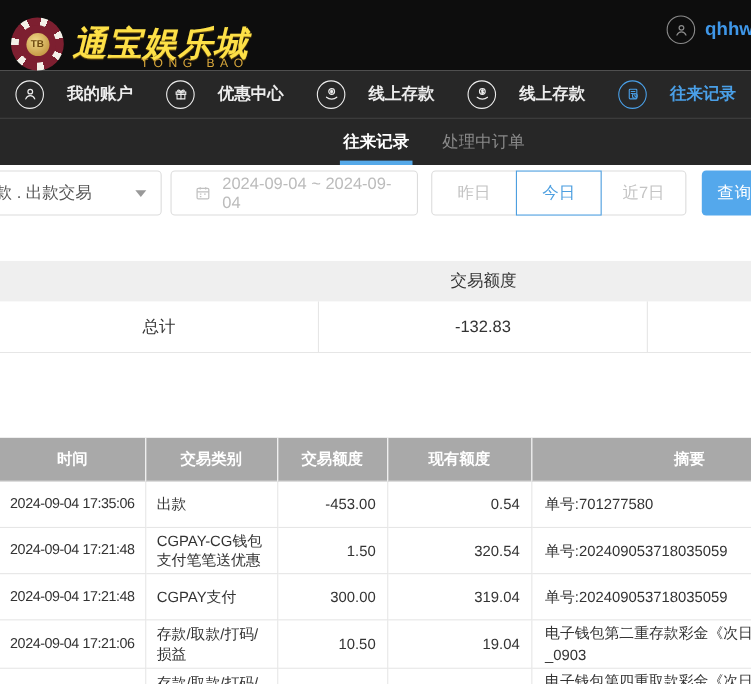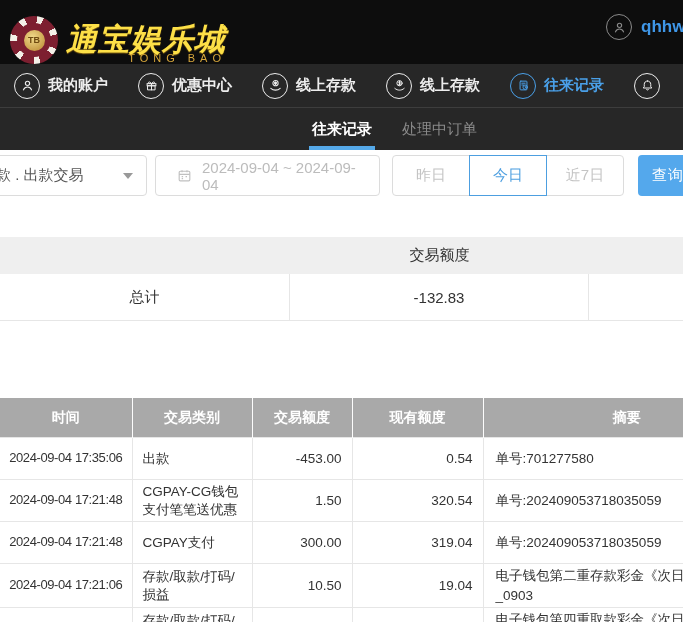--- a/index.html
+++ b/index.html
@@ -19,21 +19,21 @@
                color:#fde047;text-shadow:0 1px 1px #7a5a10;}
   .brand-sub{color:#d9a83c;font-size:11px;font-weight:normal;letter-spacing:5px;text-align:right;margin-top:-2px;}
   .topbar-user{position:absolute;left:606px;top:14px;display:flex;align-items:center;gap:9px;white-space:nowrap;}
   .avatar-ring{width:26px;height:26px;border-radius:50%;border:1.5px solid #8a8a8a;color:#8a8a8a;
                display:flex;align-items:center;justify-content:center;box-sizing:border-box;}
   .username{color:#3f97e8;font-size:17px;font-weight:bold;}
 
   
   .navbar{height:43px;background:#272727;border-bottom:1px solid #3d3d3d;
           display:flex;align-items:center;gap:30px;padding-left:14px;box-sizing:content-box;}
-  .nav-item{display:flex;align-items:center;gap:8px;color:#ededed;font-size:15px;font-weight:600;
+  .nav-item{display:flex;align-items:center;gap:21px;color:#ededed;font-size:15px;font-weight:600;
             white-space:nowrap;cursor:pointer;flex:0 0 auto;}
   .nav-item.active{color:#4aa0e8;}
   .nav-ring{width:26px;height:26px;border-radius:50%;border:1.5px solid currentColor;box-sizing:border-box;
             display:flex;align-items:center;justify-content:center;}
 
   
   .tabbar{height:42px;background:#272727;display:flex;gap:30px;padding-left:312px;}
   .tab{display:flex;align-items:center;color:#8a8a8a;font-size:15px;position:relative;cursor:pointer;white-space:nowrap;}
   .tab.active{color:#ffffff;font-weight:600;}
   .tab.active::after{content:"";position:absolute;left:-3px;right:-3px;bottom:0;height:4px;background:#55a9e9;}

